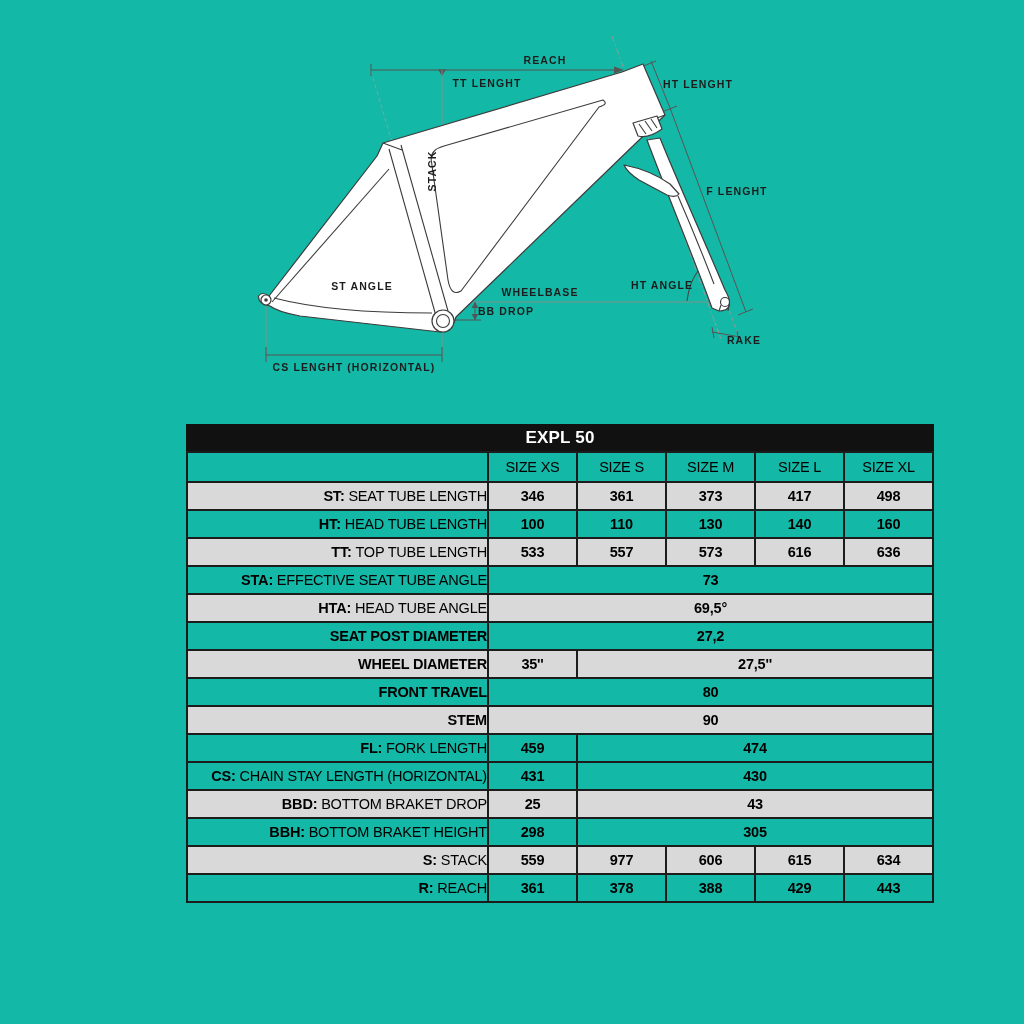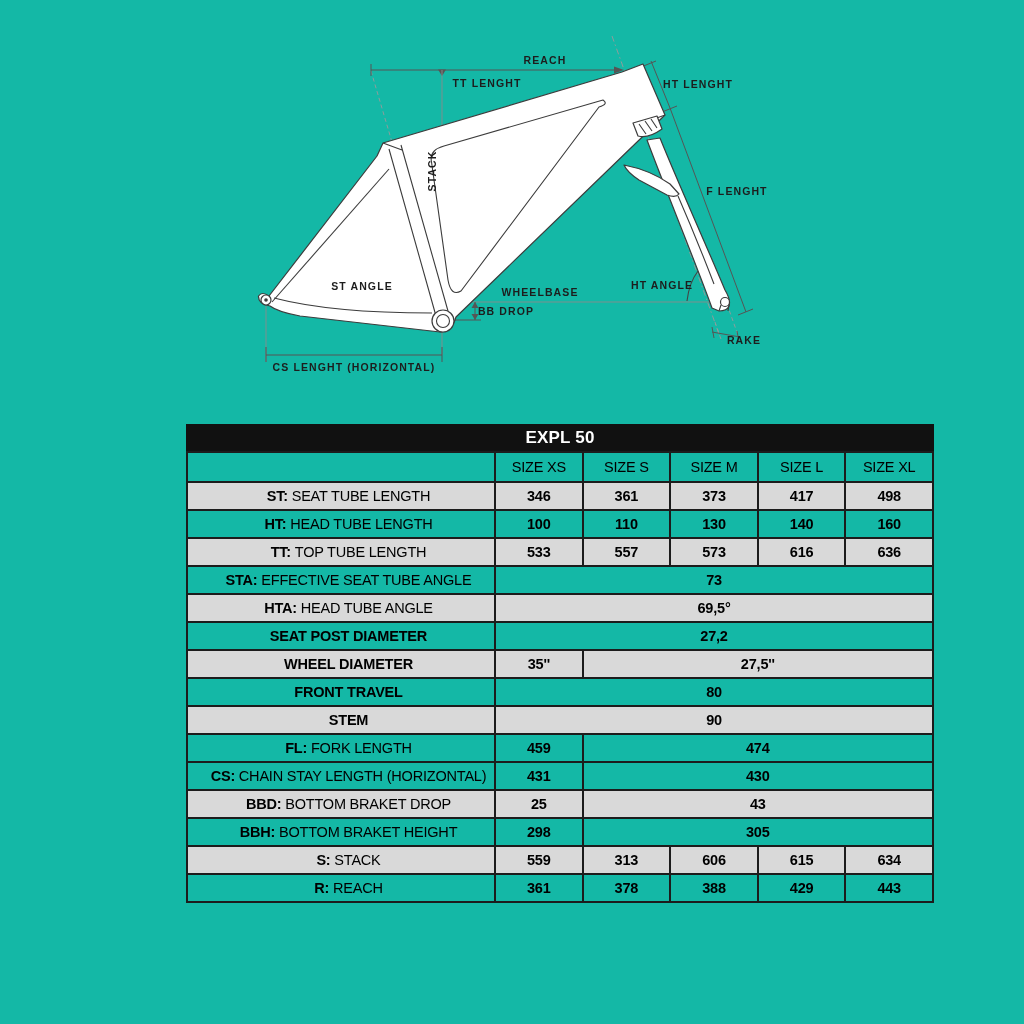--- a/index.html
+++ b/index.html
@@ -20,21 +20,21 @@
   
   .spec-table{position:absolute;left:138px;top:424px;width:748px;margin-left:48px;}
   .table-title{box-sizing:border-box;height:27px;background:#111;border:2px solid #111;
                color:#fff;font-weight:bold;font-size:17px;line-height:24px;text-align:center;
                letter-spacing:0.2px;}
   table.geo{border-collapse:collapse;width:748px;table-layout:fixed;}
   table.geo th,table.geo td{border:2px solid #1c1c1c;padding:0;text-align:center;
                font-size:14.5px;letter-spacing:-0.2px;white-space:nowrap;overflow:hidden;}
   table.geo th{height:28px;font-weight:normal;text-align:center;}
   table.geo td{height:26px;font-weight:bold;}
-  table.geo .label-col{width:291px;text-align:center;padding-left:15px;font-weight:normal;}
+  table.geo .label-col{width:291px;text-align:right;padding-left:8px;font-weight:normal;}
   table.geo .label-col .pfx{font-weight:bold;}
   table.geo .label-col.allbold{font-weight:bold;}
   tr.shaded td{background:#d9d9d9;}
 </style>
 </head>
 <body>
 
 <div class="page">
 
   <svg class="diagram" width="1024" height="420" viewBox="0 0 1024 420">
@@ -210,21 +210,21 @@
             <td colspan="4">43</td>
           </tr>
           <tr>
             <td class="label-col"><span class="pfx">BBH: </span>BOTTOM BRAKET HEIGHT</td>
             <td>298</td>
             <td colspan="4">305</td>
           </tr>
           <tr class="shaded">
             <td class="label-col"><span class="pfx">S: </span>STACK</td>
             <td>559</td>
-            <td>313</td>
+            <td>977</td>
             <td>606</td>
             <td>615</td>
             <td>634</td>
           </tr>
           <tr>
             <td class="label-col"><span class="pfx">R: </span>REACH</td>
             <td>361</td>
             <td>378</td>
             <td>388</td>
             <td>429</td>

